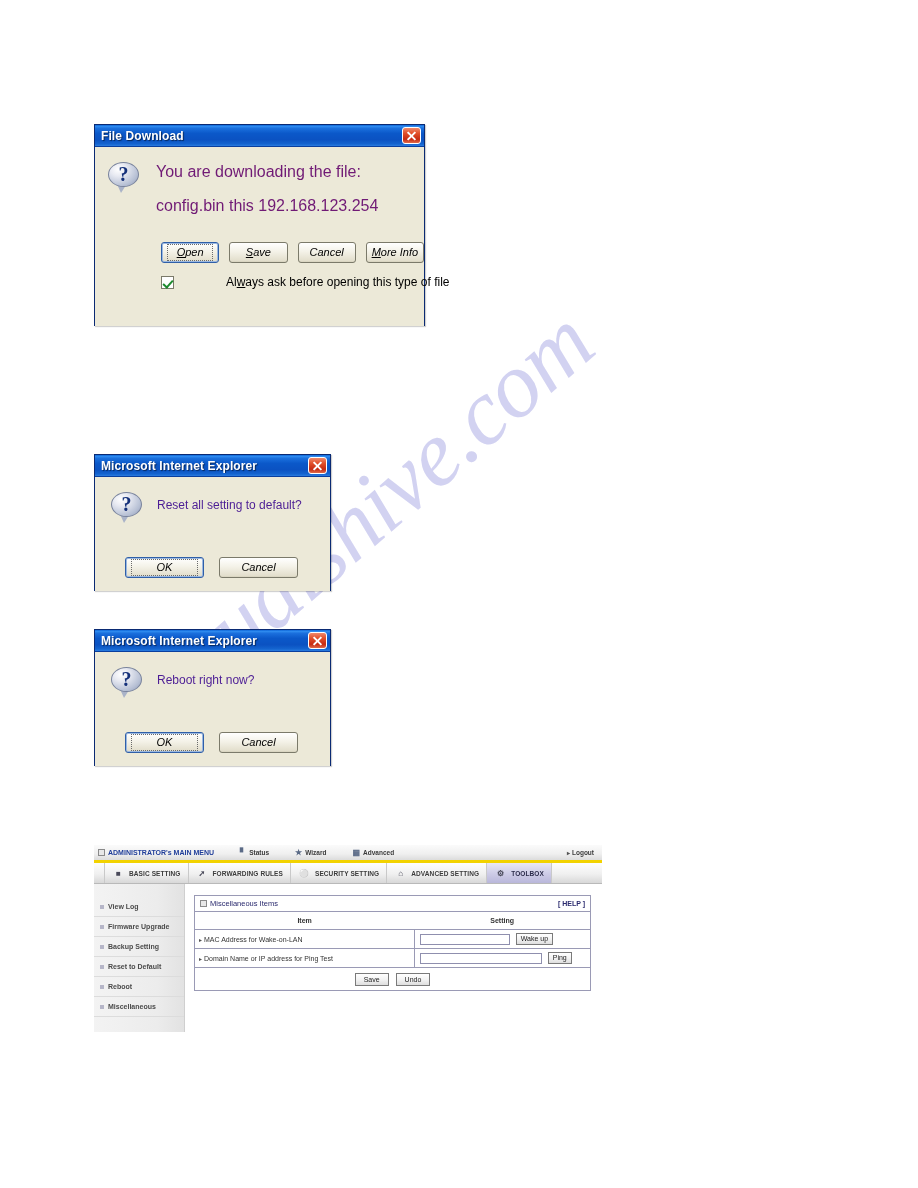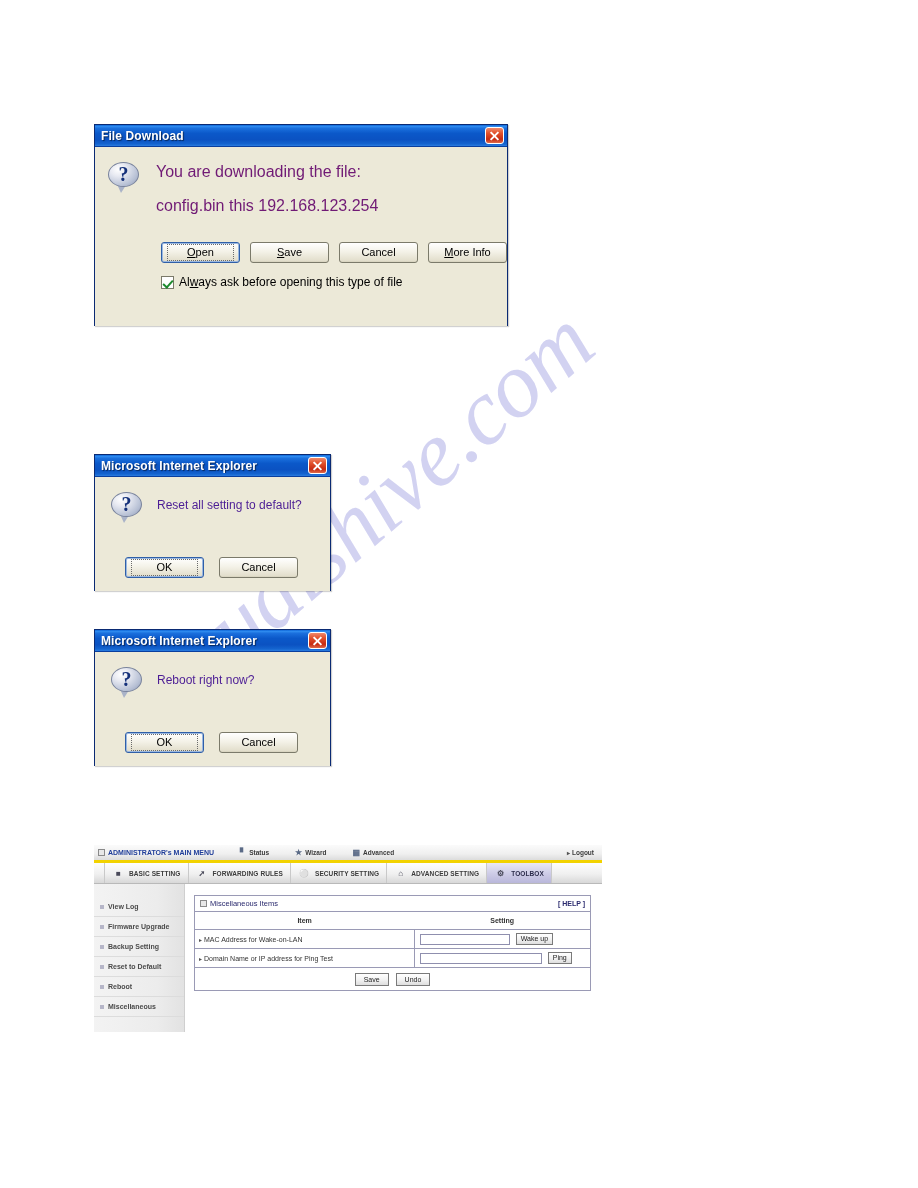--- a/index.html
+++ b/index.html
@@ -147,39 +147,40 @@
     font-family: "Liberation Sans", sans-serif;
     font-size: 11px;
     color: #000000;
     height: 21px;
     line-height: 19px;
     text-align: center;
     cursor: pointer;
     box-sizing: border-box;
     padding: 0 4px;
     white-space: nowrap;
+    font-style: italic;
   }
   .xp-btn.default {
     border: 1px solid #2f5fa8;
     box-shadow: inset 0 0 0 1px #9bb8e0;
   }
   .xp-btn.default .inner-focus {
     display: block;
     border: 1px dotted #6b6b6b;
     height: 15px;
     line-height: 14px;
     margin: 1px;
   }
   .xp-btn u { text-decoration: underline; }
 
   
   #dlg-file-download {
     left: 94px;
     top: 124px;
-    width: 414px;
+    width: 331px;
     height: 202px;
   }
   #dlg-file-download .xp-body {
     height: 179px;
     padding: 0;
   }
   #dlg-file-download .fd-top {
     display: flex;
     padding: 14px 0 0 13px;
   }
@@ -205,20 +206,21 @@
     padding: 11px 0 0 66px;
   }
   #dlg-file-download .fd-buttons .xp-btn { width: 83px; }
   #dlg-file-download .fd-check {
     display: flex;
     align-items: center;
     padding: 12px 0 0 66px;
     font-size: 12px;
     color: #000;
     white-space: nowrap;
+    gap: 47px;
   }
   .xp-checkbox {
     width: 13px; height: 13px;
     background: #ffffff;
     border: 1px solid #7b7a6a;
     box-sizing: border-box;
     margin-right: 5px;
     position: relative;
     flex: 0 0 auto;
     cursor: pointer;

